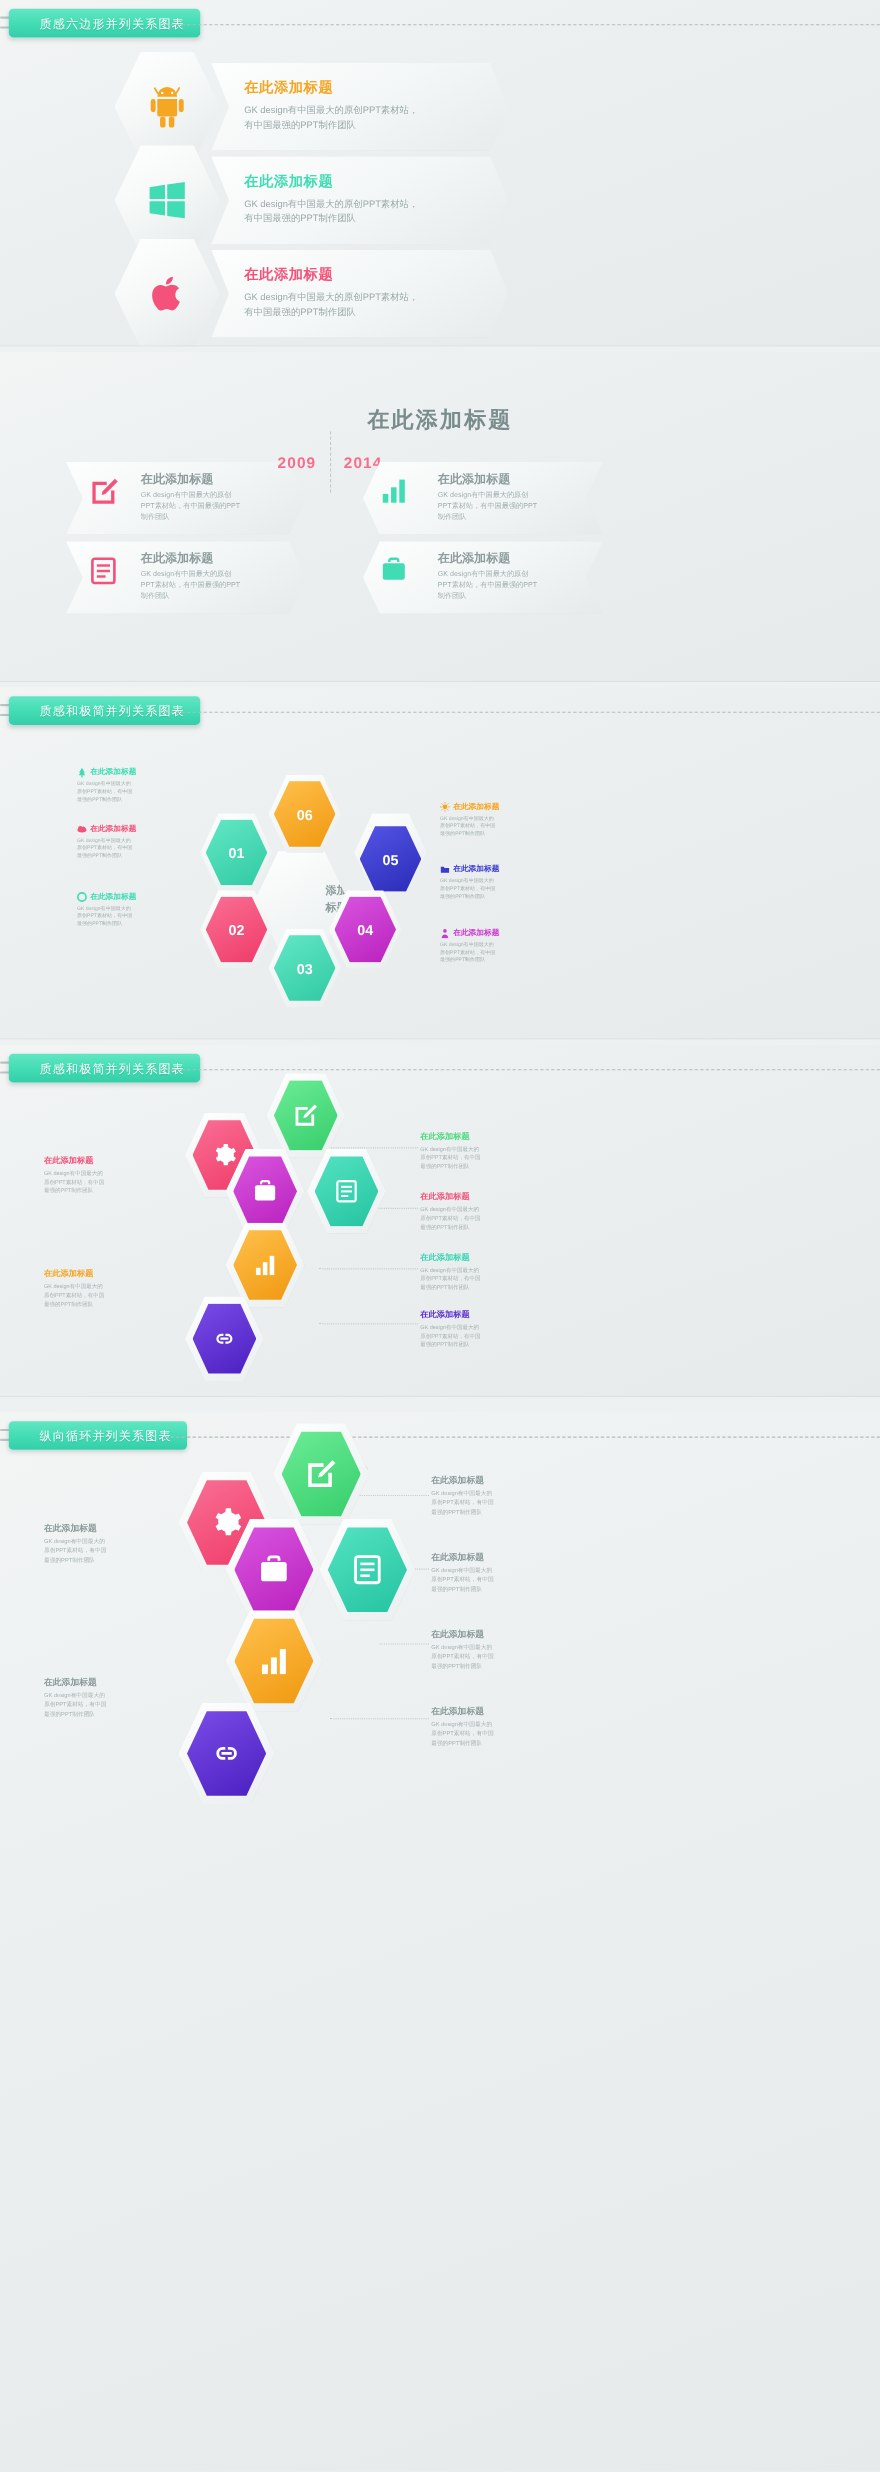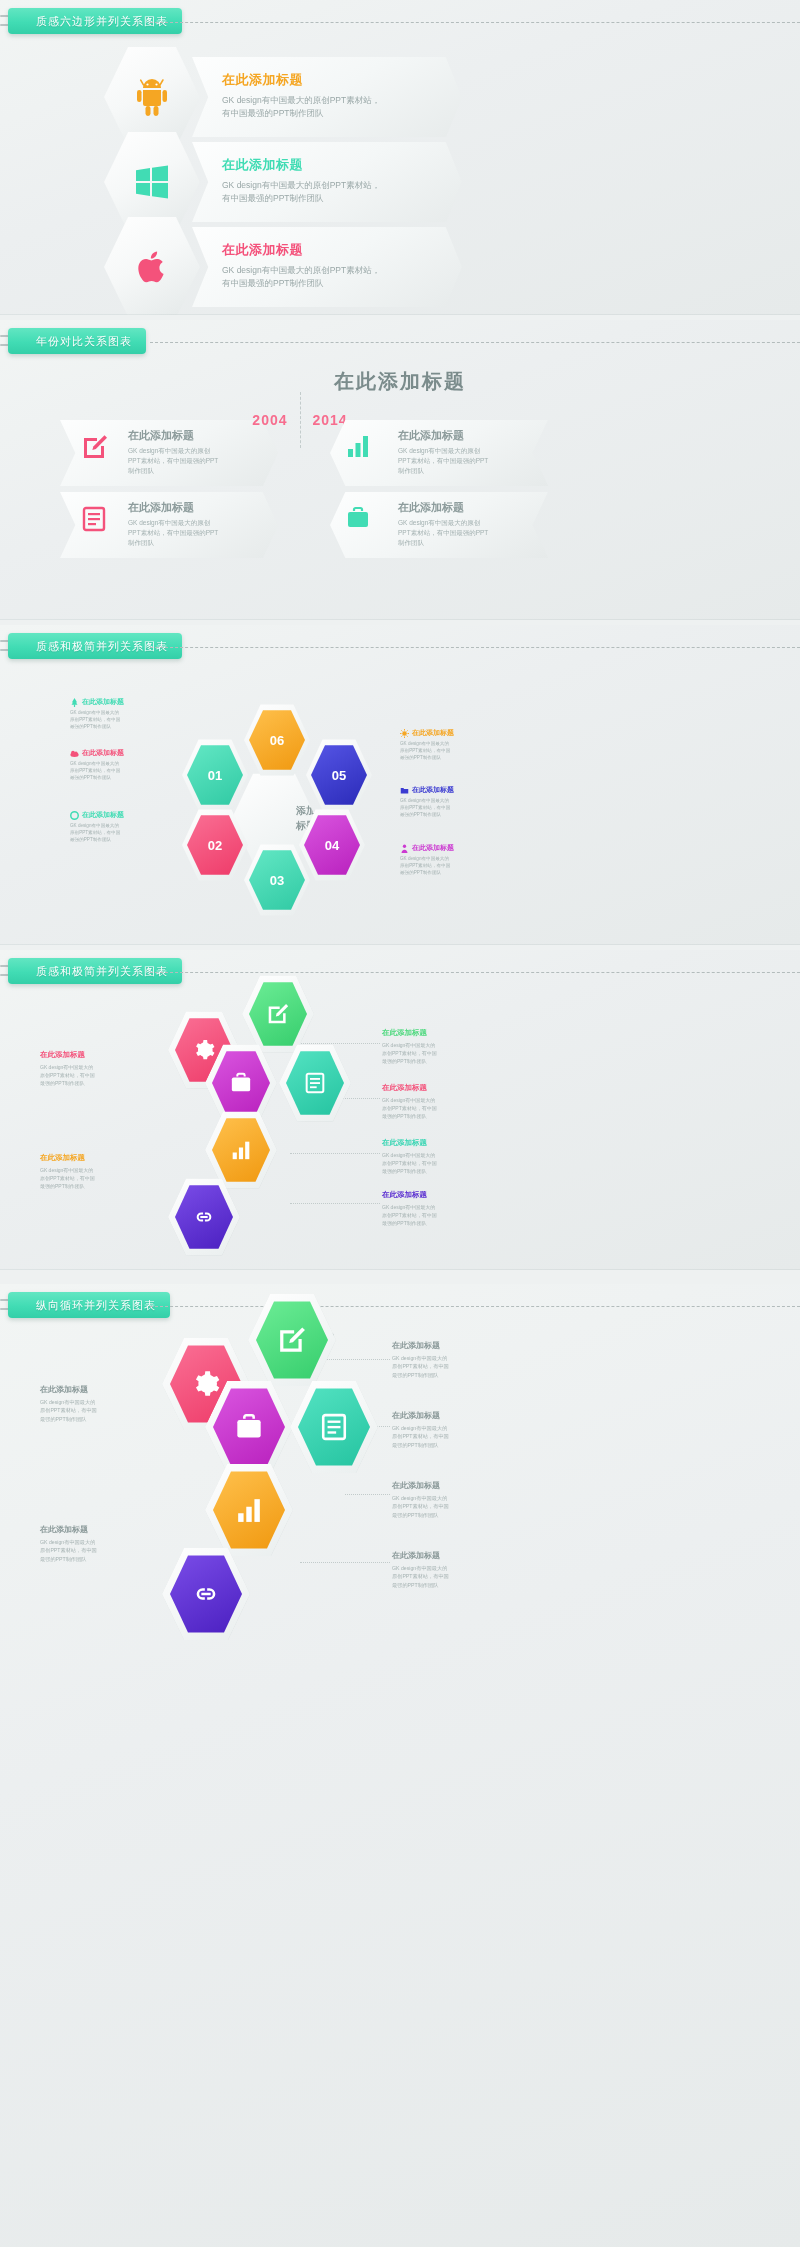--- a/index.html
+++ b/index.html
@@ -205,32 +205,20 @@
       </svg>
     </div>
     <div class="s1panel" style="left:192px;top:227px;">
       <div class="s1title" style="color:#f4527b;">在此添加标题</div>
       <div class="s1desc"><span>GK design有中国最大的原创PPT素材站，</span><br><span>有中国最强的PPT制作团队</span></div>
     </div>
   </div>
 </div>
 
 <div class="slide" style="top:320px;height:300px;">
-  <div class="tab-wrap">
-    <div class="rings">
-        <i></i>
-        <i></i>
-        <b></b>
-        <b></b>
-      </div>
-    <div class="tab">
-        <span>年份对比关系图表</span>
-      </div>
-    <div class="tab-line"></div>
-  </div>
 
   <div class="s2title">在此添加标题</div>
 
   <div class="s2panel left" style="left:60px;top:100px;">
     <div class="s2ptitle" style="margin-left:42px;">在此添加标题</div>
     <div class="s2pdesc" style="margin-left:42px;"><span>GK design有中国最大的原创</span><br><span>PPT素材站，有中国最强的PPT</span><br><span>制作团队</span></div>
     <svg class="s2icon" width="26" height="26" viewBox="0 0 26 26" style="left:22px;">
       <path d="M2 4h13v3H5v14h14v-9h3v12H2z" fill="#f4527b"></path>
       <path d="M22.5 1.3 25 3.8 13.8 15l-3.4.9.9-3.4z" fill="#f4527b"></path>
     </svg>
@@ -241,21 +229,21 @@
     <div class="s2pdesc" style="margin-left:42px;"><span>GK design有中国最大的原创</span><br><span>PPT素材站，有中国最强的PPT</span><br><span>制作团队</span></div>
     <svg class="s2icon" width="24" height="26" viewBox="0 0 24 26" style="left:22px;">
       <rect x="2" y="2" width="20" height="22" rx="2" fill="none" stroke="#f4527b" stroke-width="2.4"></rect>
       <rect x="6" y="7" width="12" height="2.2" fill="#f4527b"></rect>
       <rect x="6" y="12" width="12" height="2.2" fill="#f4527b"></rect>
       <rect x="6" y="17" width="8" height="2.2" fill="#f4527b"></rect>
     </svg>
   </div>
 
   <div class="years">
-    <span class="yr">2004</span>
+    <span class="yr">2009</span>
     <span class="ydiv"></span>
     <span class="yr">2014</span>
   </div>
 
   <div class="s2panel right" style="left:330px;top:100px;">
     <div class="s2ptitle" style="margin-left:42px;">在此添加标题</div>
     <div class="s2pdesc" style="margin-left:42px;"><span>GK design有中国最大的原创</span><br><span>PPT素材站，有中国最强的PPT</span><br><span>制作团队</span></div>
     <svg class="s2icon" width="24" height="24" viewBox="0 0 24 24" style="left:16px;">
       <rect x="2" y="15" width="5" height="8" fill="#41dcb4"></rect>
       <rect x="9.5" y="9" width="5" height="14" fill="#41dcb4"></rect>
@@ -299,21 +287,21 @@
       </div>
     </div>
   </div>
   <div class="hexplate" style="left:182px;top:113px;">
     <div class="numhex">
       <div class="inner" style="background:linear-gradient(150deg,#64e8c5,#2fc9a3);">
         <span>01</span>
       </div>
     </div>
   </div>
-  <div class="hexplate" style="left:306px;top:113px;">
+  <div class="hexplate" style="left:322px;top:113px;align-items:flex-end;">
     <div class="numhex">
       <div class="inner" style="background:linear-gradient(150deg,#5656e6,#2a2ab8);">
         <span>05</span>
       </div>
     </div>
   </div>
   <div class="hexplate" style="left:182px;top:183px;">
     <div class="numhex">
       <div class="inner" style="background:linear-gradient(150deg,#fa7095,#ee3a68);text-align:right;">
         <span>02</span>

